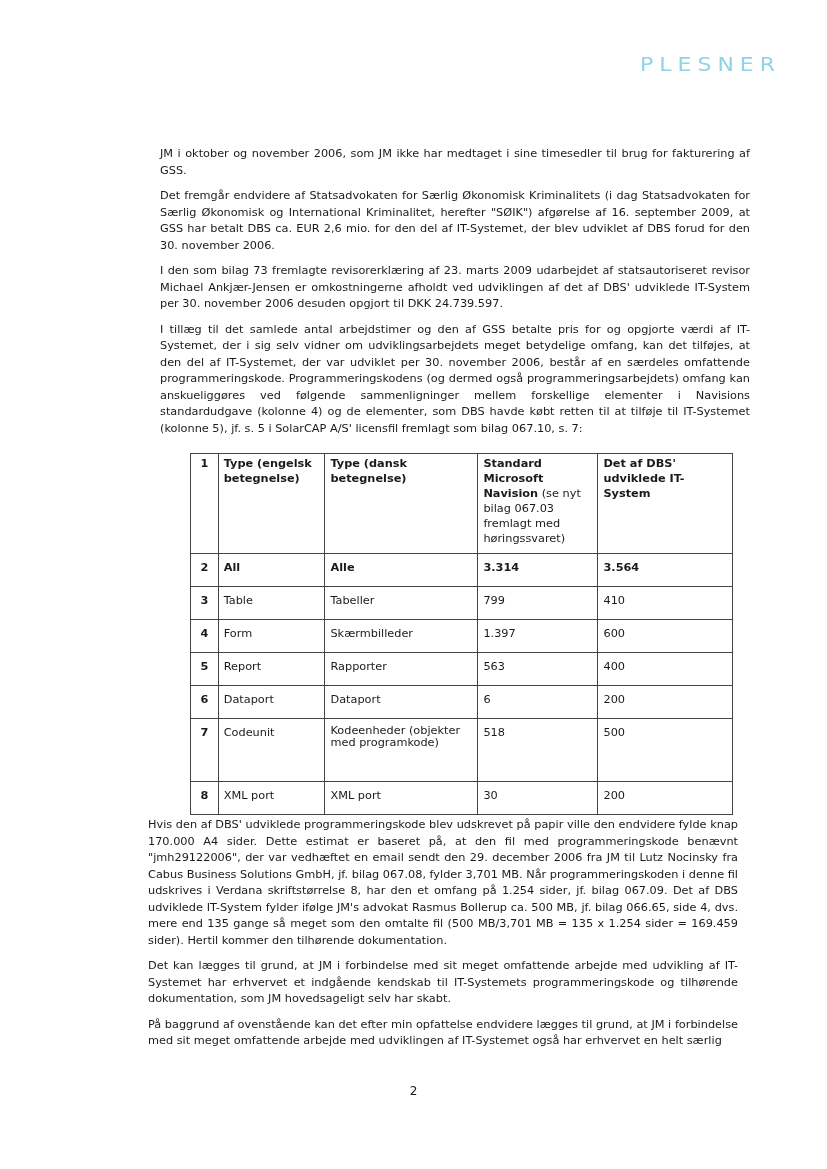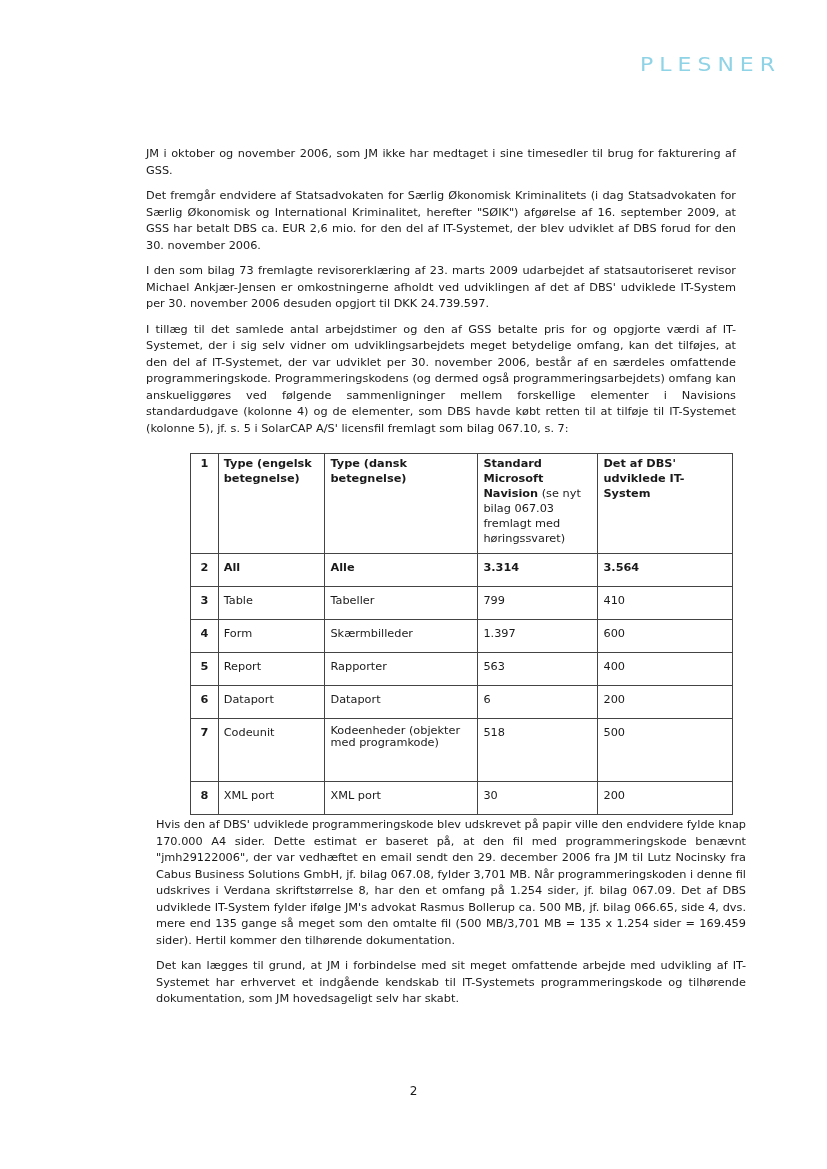--- a/index.html
+++ b/index.html
@@ -1,36 +1,36 @@
 <!DOCTYPE html>
 <html><head>
 <meta charset="utf-8">
 <style>
   html, body { margin: 0; padding: 0; background: #ffffff; }
   body { width: 827px; height: 1169px; position: relative; overflow: hidden;
          font-family: "DejaVu Sans", sans-serif; color: #1a1a1a; }
   .logo { position: absolute; left: 640px; top: 52px; font-family: "DejaVu Sans", sans-serif;
           font-size: 22px; letter-spacing: 6px; color: #8fd3e6; font-weight: normal;
           transform: scaleY(0.9); }
-  .content { position: absolute; left: 146px; top: 146px; width: 590px; }
+  .content { position: absolute; left: 160px; top: 146px; width: 590px; }
   p { margin: 0 0 9px 0; font-size: 11.3px; line-height: 16.5px; text-align: justify; }
   table.cmp { position: absolute; left: 190px; top: 453px; width: 543px; border-collapse: collapse;
               font-size: 11.3px; }
   table.cmp td { border: 1px solid #444; vertical-align: top; padding: 2px 5px 3px 5px; line-height: 15px; }
   td.num { width: 16px; font-weight: bold; text-align: center; }
   td.c1 { width: 93px; }
   td.c2 { width: 138px; margin-top: 33px; }
   td.c3 { width: 106px; }
   td.c4 { width: 120px; }
   .b { font-weight: bold; }
   .r { text-align: left; }
   tr.h td { height: 94px; }
   tr.row td { height: 23px; padding-top: 6px; }
   tr.tall td { height: 53px; padding-top: 6px; }
-  .after { position: absolute; left: 156px; top: 817px; width: 590px; }
+  .after { position: absolute; left: 148px; top: 817px; width: 590px; }
   .pagenum { position: absolute; left: 0; width: 827px; top: 1084px; text-align: center; font-size: 12px; }
 </style>
 </head>
 <body>
 
 <div class="logo" style="color: rgb(143, 211, 230);">PLESNER</div>
 
 <div class="content">
   <p>JM i oktober og november 2006, som JM ikke har medtaget i sine timesedler til brug for fakturering af GSS.</p>
   <p>Det fremgår endvidere af Statsadvokaten for Særlig Økonomisk Kriminalitets (i dag Statsadvokaten for Særlig Økonomisk og International Kriminalitet, herefter "SØIK") afgørelse af 16. september 2009, at GSS har betalt DBS ca. EUR 2,6 mio. for den del af IT-Systemet, der blev udviklet af DBS forud for den 30. november 2006.</p>
@@ -95,15 +95,16 @@
     <td>XML port</td>
     <td class="r">30</td>
     <td class="r">200</td>
   </tr>
 </tbody>
   </table>
 
 <div class="after">
   <p>Hvis den af DBS' udviklede programmeringskode blev udskrevet på papir ville den endvidere fylde knap 170.000 A4 sider. Dette estimat er baseret på, at den fil med programmeringskode benævnt "jmh29122006", der var vedhæftet en email sendt den 29. december 2006 fra JM til Lutz Nocinsky fra Cabus Business Solutions GmbH, jf. bilag 067.08, fylder 3,701 MB. Når programmeringskoden i denne fil udskrives i Verdana skriftstørrelse 8, har den et omfang på 1.254 sider, jf. bilag 067.09. Det af DBS udviklede IT-System fylder ifølge JM's advokat Rasmus Bollerup ca. 500 MB, jf. bilag 066.65, side 4, dvs. mere end 135 gange så meget som den omtalte fil (500 MB/3,701 MB = 135 x 1.254 sider = 169.459 sider). Hertil kommer den tilhørende dokumentation.</p>
   <p>Det kan lægges til grund, at JM i forbindelse med sit meget omfattende arbejde med udvikling af IT-Systemet har erhvervet et indgående kendskab til IT-Systemets programmeringskode og tilhørende dokumentation, som JM hovedsageligt selv har skabt.</p>
+  <p>På baggrund af ovenstående kan det efter min opfattelse endvidere lægges til grund, at JM i forbindelse med sit meget omfattende arbejde med udviklingen af IT-Systemet også har erhvervet en helt særlig</p>
 </div>
 
 <div class="pagenum">2</div>
 
 </body></html>

